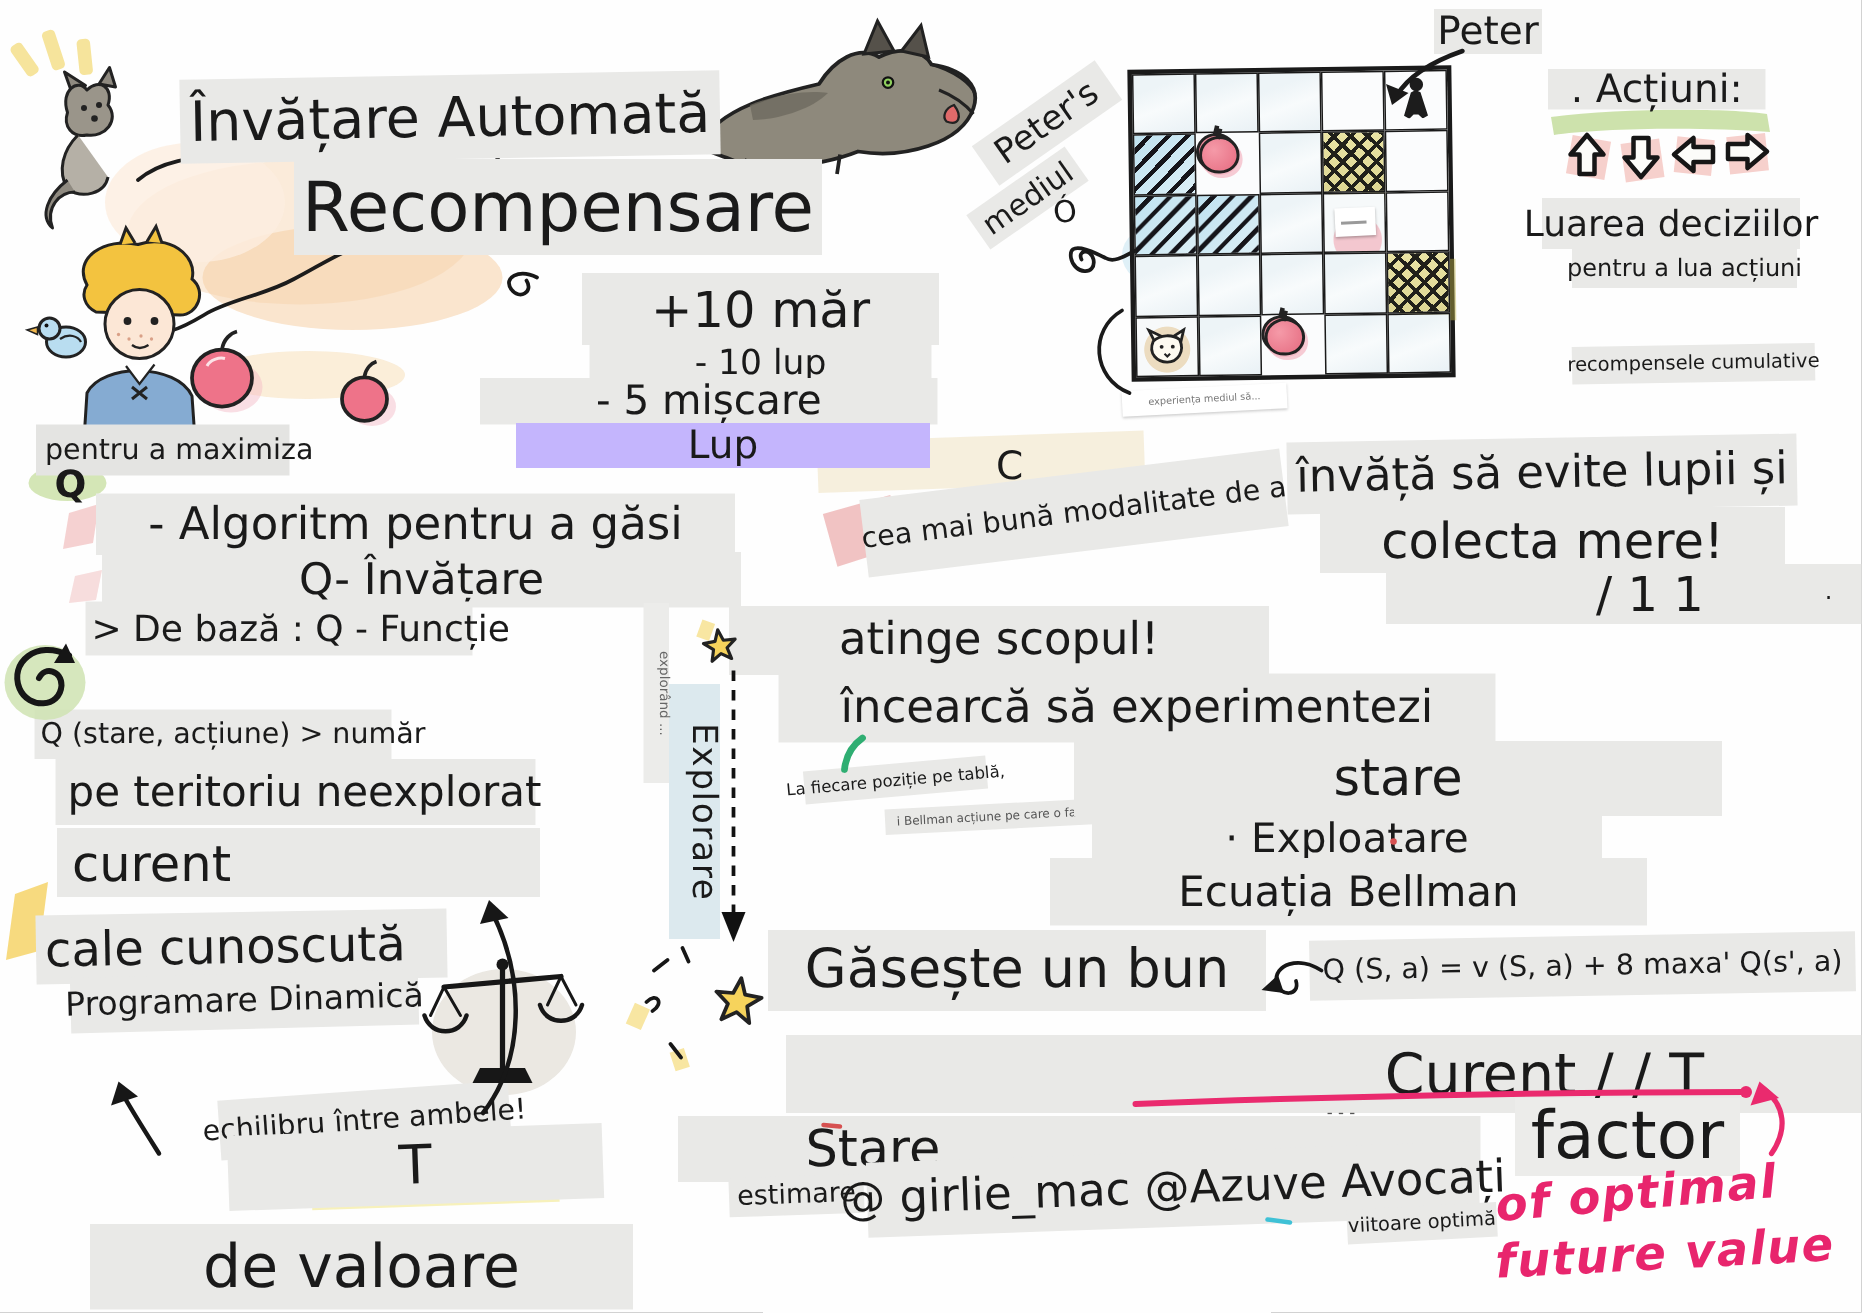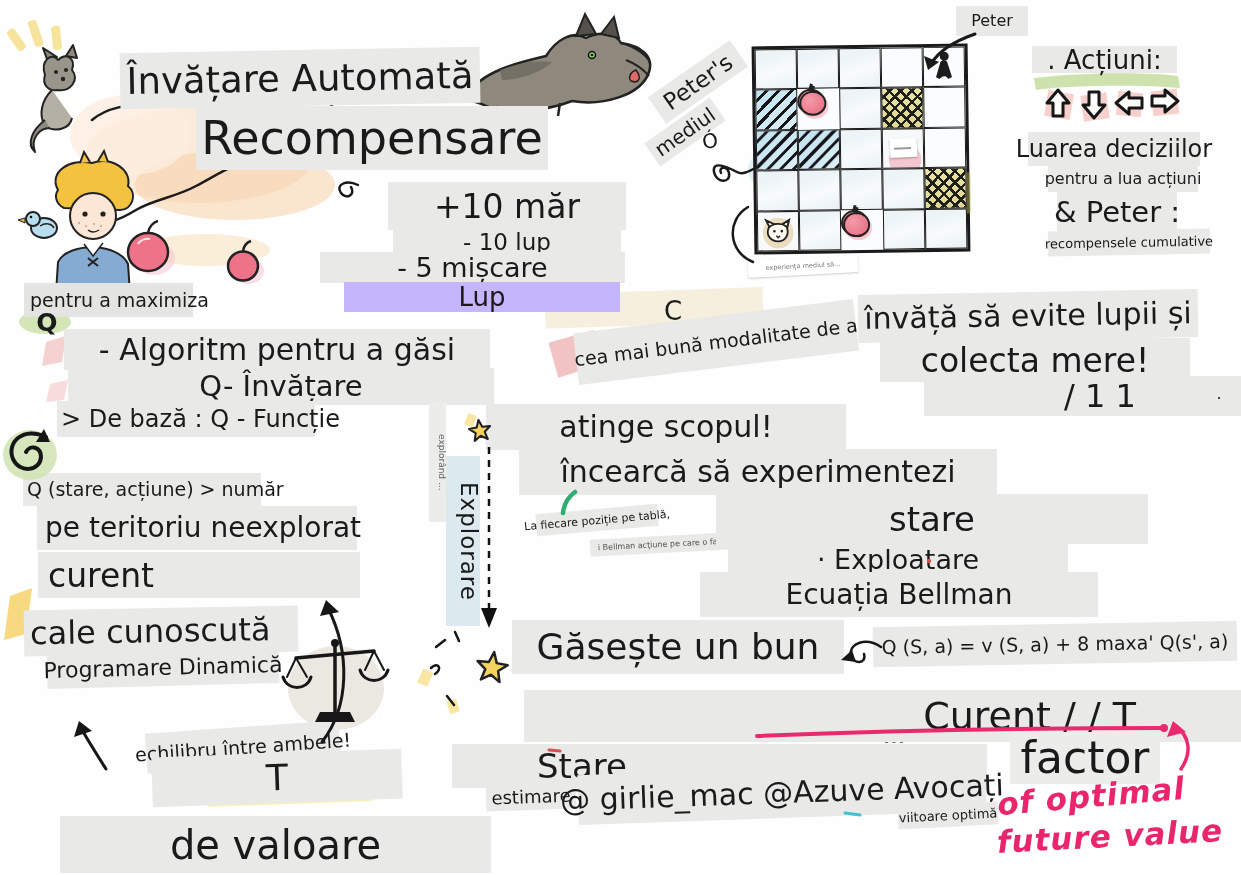--- a/index.html
+++ b/index.html
@@ -202,21 +202,21 @@
   <div class="lbl" style="left:64px;top:329px;width:426px;height:41px;font-size:30px">- Algoritm pentru a găsi</div>
   <div class="lbl" style="left:68px;top:368px;width:426px;height:37px;font-size:29px">Q- Învățare</div>
   <div class="lbl ls" style="left:57px;top:401px;width:254px;height:36px;font-size:24px;padding-left:4px">&gt; De bază : Q - Funcție</div>
   <div class="lbl ls" style="left:23px;top:473px;width:234px;height:33px;font-size:19px;padding-left:4px">Q (stare, acțiune) &gt; număr</div>
   <div class="lbl ls" style="left:37px;top:506px;width:312px;height:44px;font-size:28px;padding-left:8px">pe teritoriu neexplorat</div>
   <div class="lbl ls" style="left:38px;top:552px;width:312px;height:46px;font-size:33px;padding-left:10px">curent</div>
   <div class="lbl ls" style="left:24px;top:608px;width:268px;height:46px;font-size:32px;padding-left:6px;transform:rotate(-1deg)">cale cunoscută</div>
   <div class="lbl" style="left:47px;top:649px;width:232px;height:37px;font-size:22px;transform:rotate(-1.5deg)">Programare Dinamică</div>
   <div class="lbl" style="left:146px;top:727px;width:194px;height:40px;font-size:19px;transform:rotate(-4deg)">echilibru între ambele!</div>
   <div class="lbl" style="left:152px;top:753px;width:250px;height:50px;font-size:36px;transform:rotate(-2deg)">T</div>
-  <div class="lbl" style="left:60px;top:816px;width:431px;height:57px;font-size:40px">de valoare</div>
+  <div class="lbl" style="left:60px;top:816px;width:362px;height:57px;font-size:40px">de valoare</div>
 
   <div class="lbl" style="left:575px;top:316px;width:282px;height:52px;font-size:19px;transform:rotate(-7deg)">cea mai bună modalitate de a</div>
   <div class="lbl plain" style="left:660px;top:296px;width:26px;height:30px;font-size:26px">C</div>
   <div class="lbl" style="left:486px;top:404px;width:360px;height:46px;font-size:30px">atinge scopul!</div>
   <div class="lbl" style="left:519px;top:449px;width:478px;height:46px;font-size:30px">încearcă să experimentezi</div>
   <div class="lbl" style="left:536px;top:509px;width:122px;height:22px;font-size:11px;transform:rotate(-5deg)">La fiecare poziție pe tablă,</div>
   <div class="lbl" style="left:590px;top:536px;width:142px;height:17px;font-size:8px;color:#555;transform:rotate(-3deg)">i Bellman acțiune pe care o faci</div>
   <div class="lbl" style="left:858px;top:292px;width:340px;height:48px;font-size:30px;transform:rotate(-1deg)">învăță să evite lupii și</div>
   <div class="lbl" style="left:880px;top:338px;width:310px;height:44px;font-size:33px">colecta mere!</div>
   <div class="lbl" style="left:924px;top:376px;width:352px;height:40px;font-size:32px">/ 1 1</div>
@@ -231,30 +231,29 @@
   <div class="lbl" style="left:524px;top:690px;width:612px;height:52px;font-size:38px;justify-content:flex-end;padding-right:155px">Curent / / T</div>
   <div class="lbl plain" style="left:872px;top:734px;width:44px;height:14px;font-size:11px;color:#555">- - -</div>
   <div class="lbl ls" style="left:452px;top:744px;width:450px;height:44px;font-size:34px;padding-left:85px">Stare</div>
   <div class="lbl" style="left:486px;top:784px;width:90px;height:26px;font-size:18px;transform:rotate(-2deg)">estimare</div>
   <div class="lbl" style="left:578px;top:768px;width:408px;height:50px;font-size:30px;transform:rotate(-2deg)">@ girlie_mac @Azuve Avocați</div>
   <div class="lbl" style="left:898px;top:804px;width:100px;height:23px;font-size:13px;transform:rotate(-3deg)">viitoare optimă</div>
   <div class="lbl" style="left:1010px;top:732px;width:150px;height:52px;font-size:44px;background:#ececea">factor</div>
   <div class="lbl plain pinkhand" style="left:996px;top:776px;width:190px;height:40px;font-size:31px;transform:rotate(-5deg)">of optimal</div>
   <div class="lbl plain pinkhand" style="left:1000px;top:814px;width:220px;height:44px;font-size:31px;transform:rotate(-3deg)">future value</div>
 
-  <div class="lbl" style="left:956px;top:6px;width:72px;height:30px;font-size:16px">Peter</div>
+  <div class="lbl" style="left:956px;top:6px;width:72px;height:30px;font-size:26px">Peter</div>
   <div class="lbl" style="left:648px;top:66px;width:100px;height:32px;font-size:23px;transform:rotate(-35deg)">Peter's</div>
   <div class="lbl" style="left:645px;top:118px;width:80px;height:28px;font-size:20px;transform:rotate(-35deg)">mediul</div>
   <div class="lbl plain" style="left:697px;top:127px;width:26px;height:28px;font-size:20px;transform:rotate(-8deg)">Ó</div>
   <div class="lbl" style="left:748px;top:258px;width:110px;height:17px;font-size:6.5px;color:#777;background:#fff;transform:rotate(-3deg);box-shadow:0 1px 2px rgba(0,0,0,.2)">experiența mediul să...</div>
 
   <div class="lbl" style="left:1032px;top:46px;width:145px;height:27px;font-size:26px">. Acțiuni:</div>
   <div class="lbl" style="left:1028px;top:132px;width:172px;height:34px;font-size:24px">Luarea deciziilor</div>
   <div class="lbl" style="left:1048px;top:166px;width:150px;height:26px;font-size:16px">pentru a lua acțiuni</div>
-  <div class="lbl" style="left:1057px;top:192px;width:120px;height:40px;font-size:29px">&amp; Peter :</div>
   <div class="lbl" style="left:1048px;top:230px;width:162px;height:25px;font-size:13px;transform:rotate(-1deg)">recompensele cumulative</div>
 
   <div class="lbl vert" style="left:446px;top:456px;width:34px;height:170px;font-size:23px;background:#dce9ee;letter-spacing:1px">Explorare</div>
   <div class="lbl vert" style="left:429px;top:402px;width:17px;height:120px;font-size:9px;color:#666;background:#ececea">explorând ...</div>
 
   <svg class="layer fg" width="1241" height="875" viewBox="0 0 1241 875">
 
     <path d="M975 34 C952 42 938 52 931 64" fill="none" stroke="#1a1a1a" stroke-width="3" stroke-linecap="round"></path>
     <path d="M928 70 L924 56 L939 62 Z" fill="#1a1a1a"></path>
 

